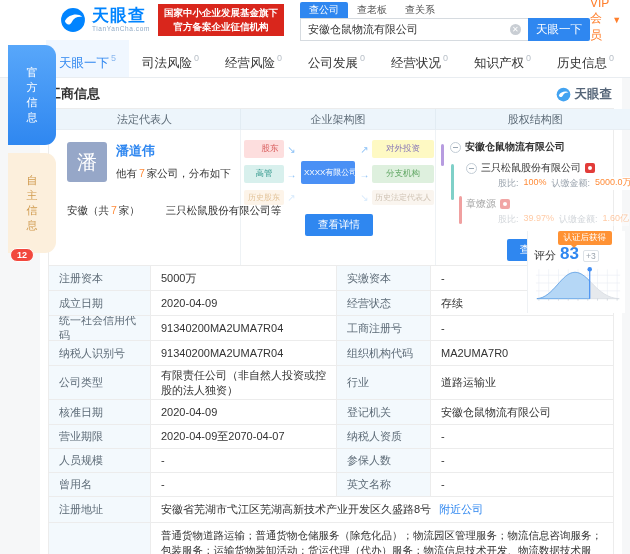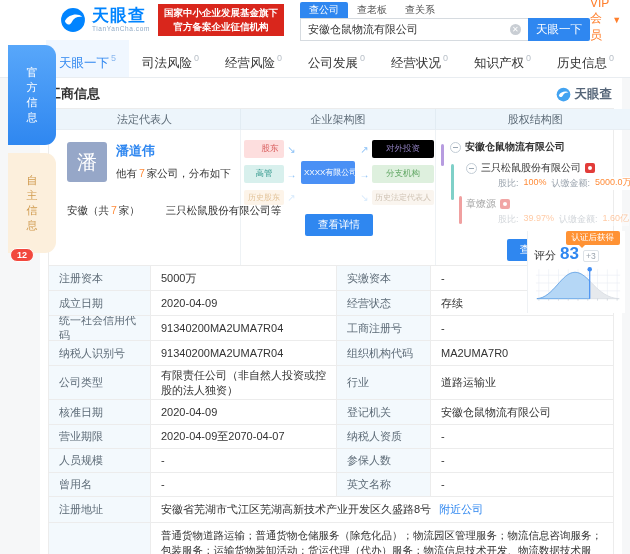--- a/index.html
+++ b/index.html
@@ -65,21 +65,21 @@
   .rep-bottom { display:flex; gap:26px; margin-top:22px; font-size:10.5px; color:#333; white-space:nowrap; }
   .rep-bottom .company { cursor:pointer; }
 
   
   .org { padding:10px 4px 6px 6px; text-align:center; }
   .org-grid { display:grid; grid-template-columns:40px 15px 58px 15px auto; align-items:center; justify-content:center; row-gap:7px; }
   .node { font-size:8.5px; padding:3px 4px; border-radius:2px; white-space:nowrap; cursor:pointer; }
   .n-shareholder { background:#fddede; color:#d85c5c; }
   .n-exec { background:#d8f0ed; color:#3d9e93; }
   .n-hist { background:#fdf4e9; color:#e3c49b; font-size:8px; padding:2px 3px; }
-  .n-invest { background:#000000; color:#8a7ab8; }
+  .n-invest { background:#fef9c3; color:#8a7ab8; }
   .n-branch { background:#def0de; color:#63a866; }
   .n-histrep { background:#faf5ef; color:#cfc3b4; font-size:8px; padding:2px 3px; }
   .n-center { background:#4a90f5; color:#fff; font-size:8px; padding:6px 3px; grid-row:1 / span 3; grid-column:3; margin:0 2px; border-radius:2px; }
   .arr { color:#8ac0f6; font-size:10px; }
   .arr.faded { opacity:.35; }
   .detail-btn { background:#2f87f0; color:#fff; font-size:10.5px; padding:4px 13px; border:none; border-radius:2px; cursor:pointer; margin-top:9px; font-family:inherit; }
 
   
   .equity { padding:10px 4px 4px 14px; position:relative; }
   .eq-bar { position:absolute; width:3px; border-radius:2px; }
@@ -94,21 +94,21 @@
   .red-icon::after { content:""; position:absolute; left:3px; top:3px; width:4px; height:4px; background:#fff; border-radius:50%; }
   .eq-child { margin-left:16px; margin-top:7px; }
   .eq-ratio { margin-left:32px; margin-top:2px; display:flex; gap:5px; font-size:9px; white-space:nowrap; }
   .eq-ratio .lab { color:#9aa3ad; }
   .eq-ratio .val { color:#ff8c3a; }
   .eq-faded { opacity:.45; }
   .eq-btn-wrap { text-align:center; margin-top:4px; }
 
   
   .score-widget { position:absolute; left:527px; top:231px; width:98px; height:82px; background:#fff; border-left:1px solid #eef1f4; z-index:8; padding:2px 4px 0 6px; }
-  .score-badge { position:absolute; top:0; right:5px; background:#ff9234; color:#fff; font-size:8.5px; padding:1px 6px; border-radius:2px; }
+  .score-badge { position:absolute; top:0; right:13px; background:#ff9234; color:#fff; font-size:8.5px; padding:1px 6px; border-radius:2px; }
   .score-badge::after { content:""; position:absolute; bottom:-3px; left:13px; border:3px solid transparent; border-top-color:#ff9234; border-bottom:0; }
   .score-line { display:flex; align-items:baseline; gap:4px; margin-top:11px; }
   .score-label { font-size:11px; color:#333; }
   .score-value { font-size:17px; font-weight:700; color:#2f87f0; }
   .score-delta { font-size:8.5px; color:#9aa3ad; border:1px solid #dde2e7; border-radius:2px; padding:0 2px; }
   .score-chart { display:block; margin-top:1px; }
 
   
   .info-table { margin:0 8px; border-top:1px solid #ececec; border-left:1px solid #ececec; display:grid; grid-template-columns:102px 186px 94px 1fr; grid-template-rows:25px 25px 25px 25px 34px 25px 24px 24px 24px 26px auto; }
   .cell { border-right:1px solid #ececec; border-bottom:1px solid #ececec; display:flex; align-items:center; padding:2px 10px; font-size:11px; overflow:hidden; }

